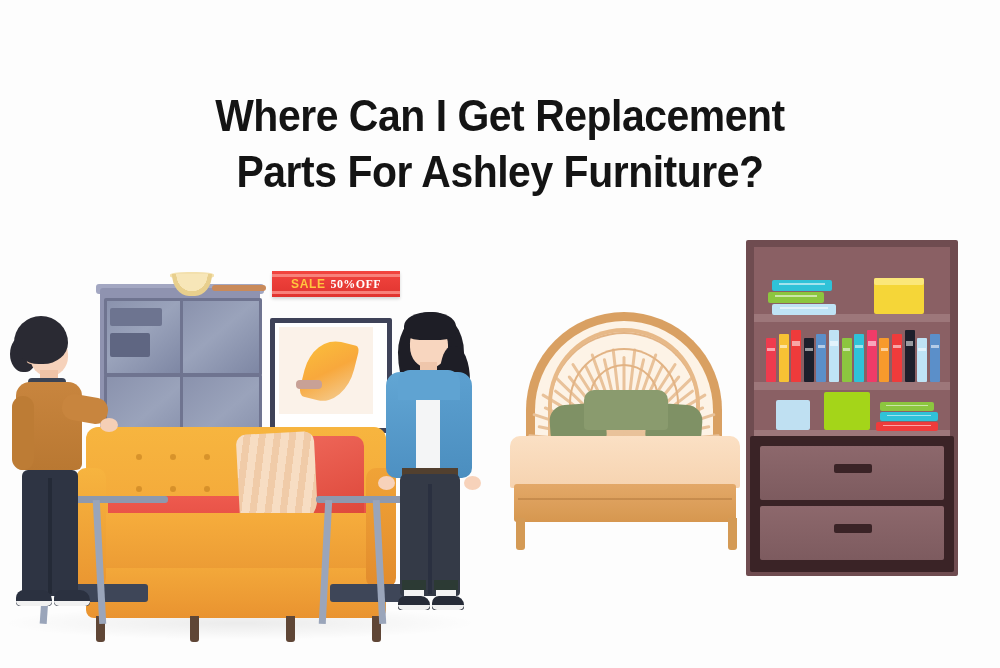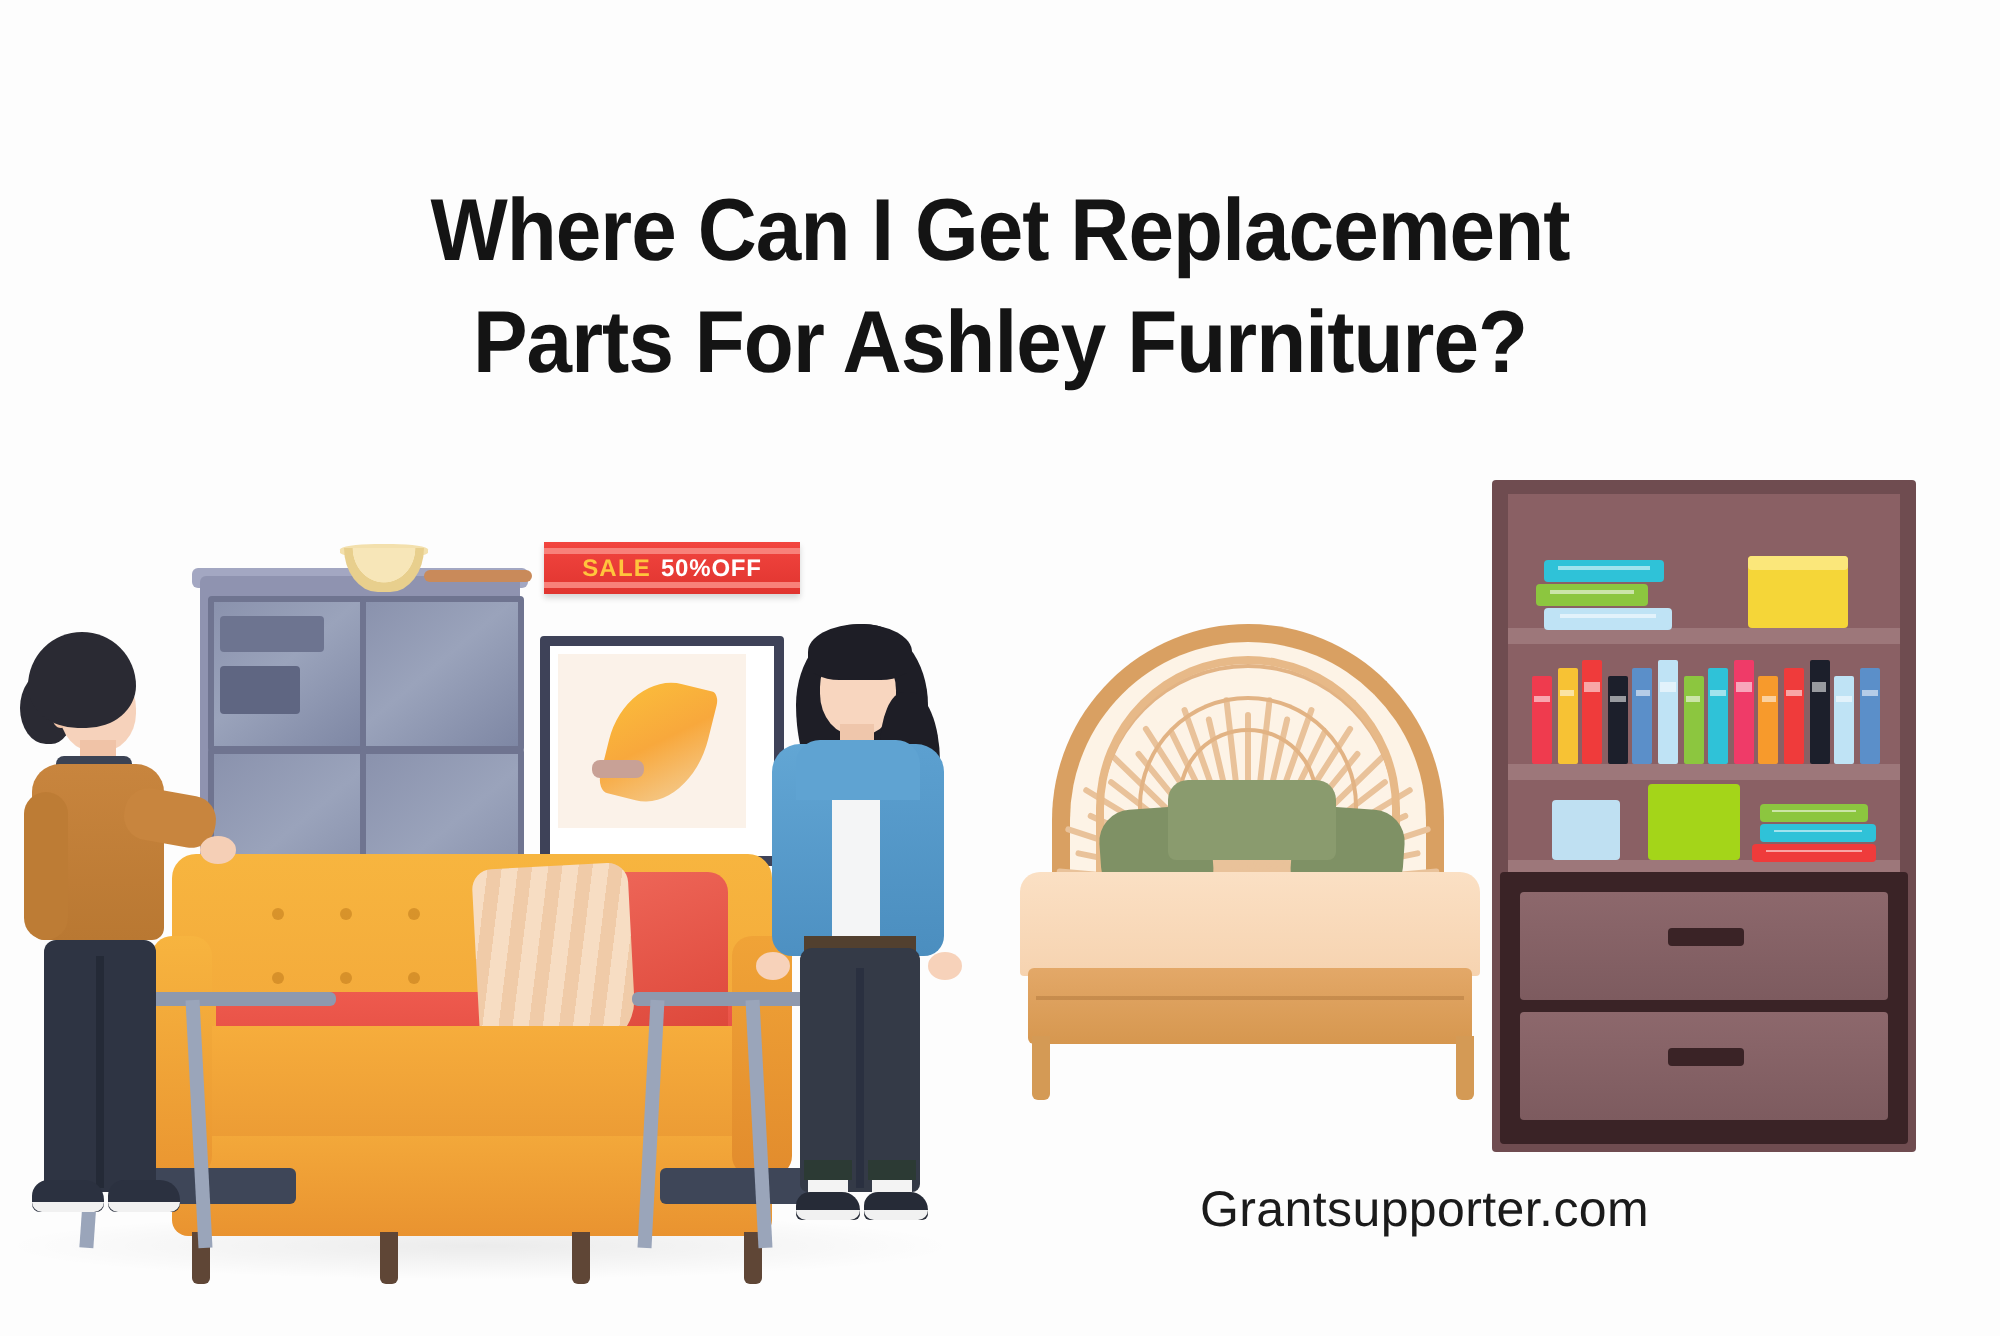--- a/index.html
+++ b/index.html
@@ -91,21 +91,21 @@
 
   
   .banner { left: 272px; top: 43px; width: 128px; height: 26px;
             background: linear-gradient(#f2453f,#e0342f);
             box-shadow: 0 2px 3px rgba(0,0,0,.16);
             display: flex; align-items: center; justify-content: center; gap: 5px; }
   .banner::before, .banner::after {
     content:""; position:absolute; left:0; width:100%; height:3px; background:#f8817a; }
   .banner::before { top:3px; } .banner::after { bottom:3px; }
   .banner .b1 { color:#ffc53d; font-size: 12px; font-weight: 700; letter-spacing: .6px; z-index:2; }
-  .banner .b2 { color:#ffffff; font-size: 12px; font-weight: 700; letter-spacing: .4px; z-index:2; }
+  .banner .b2 { color:#ffffff; font-size: 12px; font-weight: 700; letter-spacing: .4px; z-index:2;font-family:Liberation Serif, serif; }
 
   
   .frame { left: 270px; top: 90px; width: 112px; height: 105px;
            background: #ffffff; border: 5px solid #3e4258; border-radius: 2px; }
   .frame-mat { left: 279px; top: 99px; width: 94px; height: 87px; background: #fbf2e9; }
   .leaf { left: 305px; top: 112px; width: 48px; height: 62px;
           background: linear-gradient(140deg,#fbc13b 0%,#f8a83c 50%,#f3d2a0 100%);
           border-radius: 60% 8% 58% 12%/58% 10% 62% 14%; transform: rotate(14deg); }
   .leaf-bar { left: 296px; top: 152px; width: 26px; height: 9px;
               background: #c8a196; border-radius: 4px; }
@@ -486,15 +486,14 @@
         </div>
       </div>
 
     <div class="sh bs-cabinet"></div>
     <div class="sh bs-drawer" style="left:14px;top:206px;width:184px;height:54px;"></div>
     <div class="sh bs-handle" style="left:88px;top:224px;width:38px;height:9px;"></div>
     <div class="sh bs-drawer" style="left:14px;top:266px;width:184px;height:54px;"></div>
     <div class="sh bs-handle" style="left:88px;top:284px;width:38px;height:9px;"></div>
   </div>
 
-  <div class="watermark">Grantsupporter.com</div>
 
 </div>
 
 </body></html>

